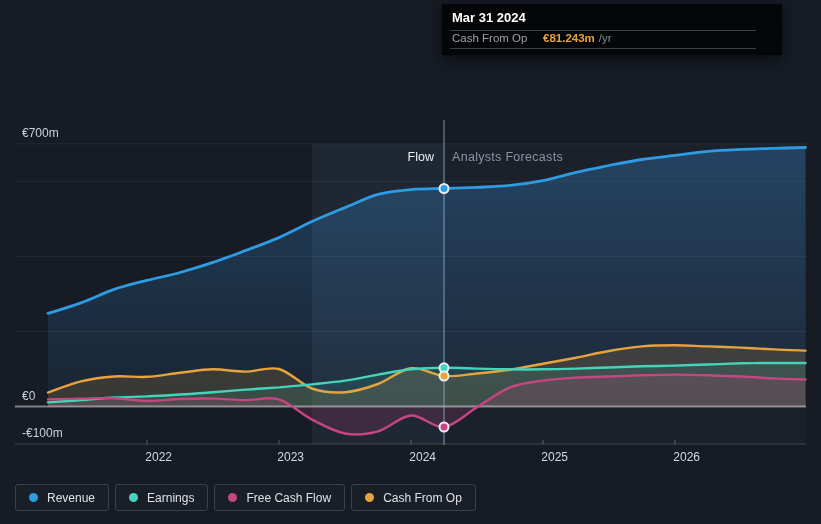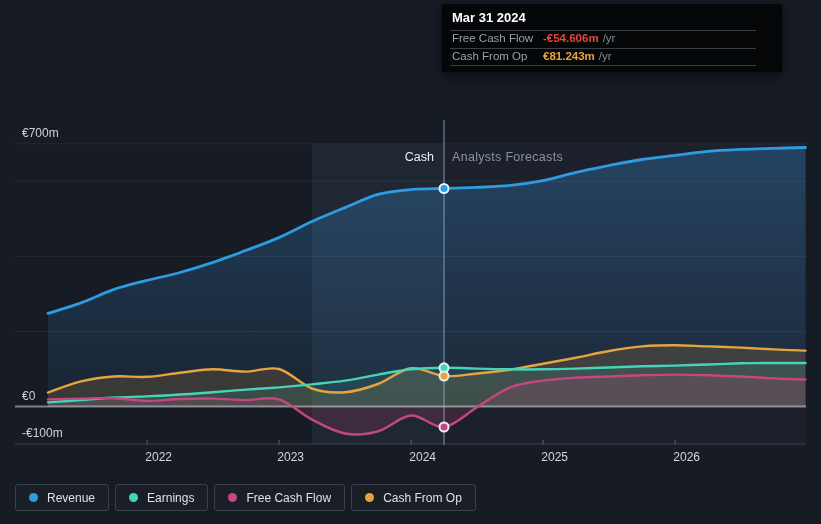--- a/index.html
+++ b/index.html
@@ -69,28 +69,25 @@
       <div class="ylab" style="top: 125.8px;">€700m</div>
       <div class="ylab" style="top: 388.5px;">€0</div>
       <div class="ylab" style="top: 426px;">-€100m</div>
       <div class="xlab" style="left: 122px;">2022</div>
       <div class="xlab" style="left: 254px;">2023</div>
       <div class="xlab" style="left: 386px;">2024</div>
       <div class="xlab" style="left: 518px;">2025</div>
       <div class="xlab" style="left: 650px;">2026</div>
     </div>
 
-  <span class="past-label">Cash</span>
+  <span class="past-label">Flow</span>
   <span class="forecast-label">Analysts Forecasts</span>
 
   <div class="tooltip">
     <div class="tt-title">Mar 31 2024</div>
-    <div class="tt-row"><i class="sep"></i>
-      <span class="tt-label">Free Cash Flow</span><span class="tt-value" style="color: rgb(228, 72, 58);">-€54.606m</span><span class="tt-suffix">/yr</span>
-    </div>
     <div class="tt-row"><i class="sep"></i>
       <span class="tt-label">Cash From Op</span><span class="tt-value" style="color: rgb(231, 163, 62);">€81.243m</span><span class="tt-suffix">/yr</span>
     </div>
     <div class="tt-bot">
         <i class="sep"></i>
       </div>
   </div>
 
   <div class="legend">
     <div class="legend-item">

